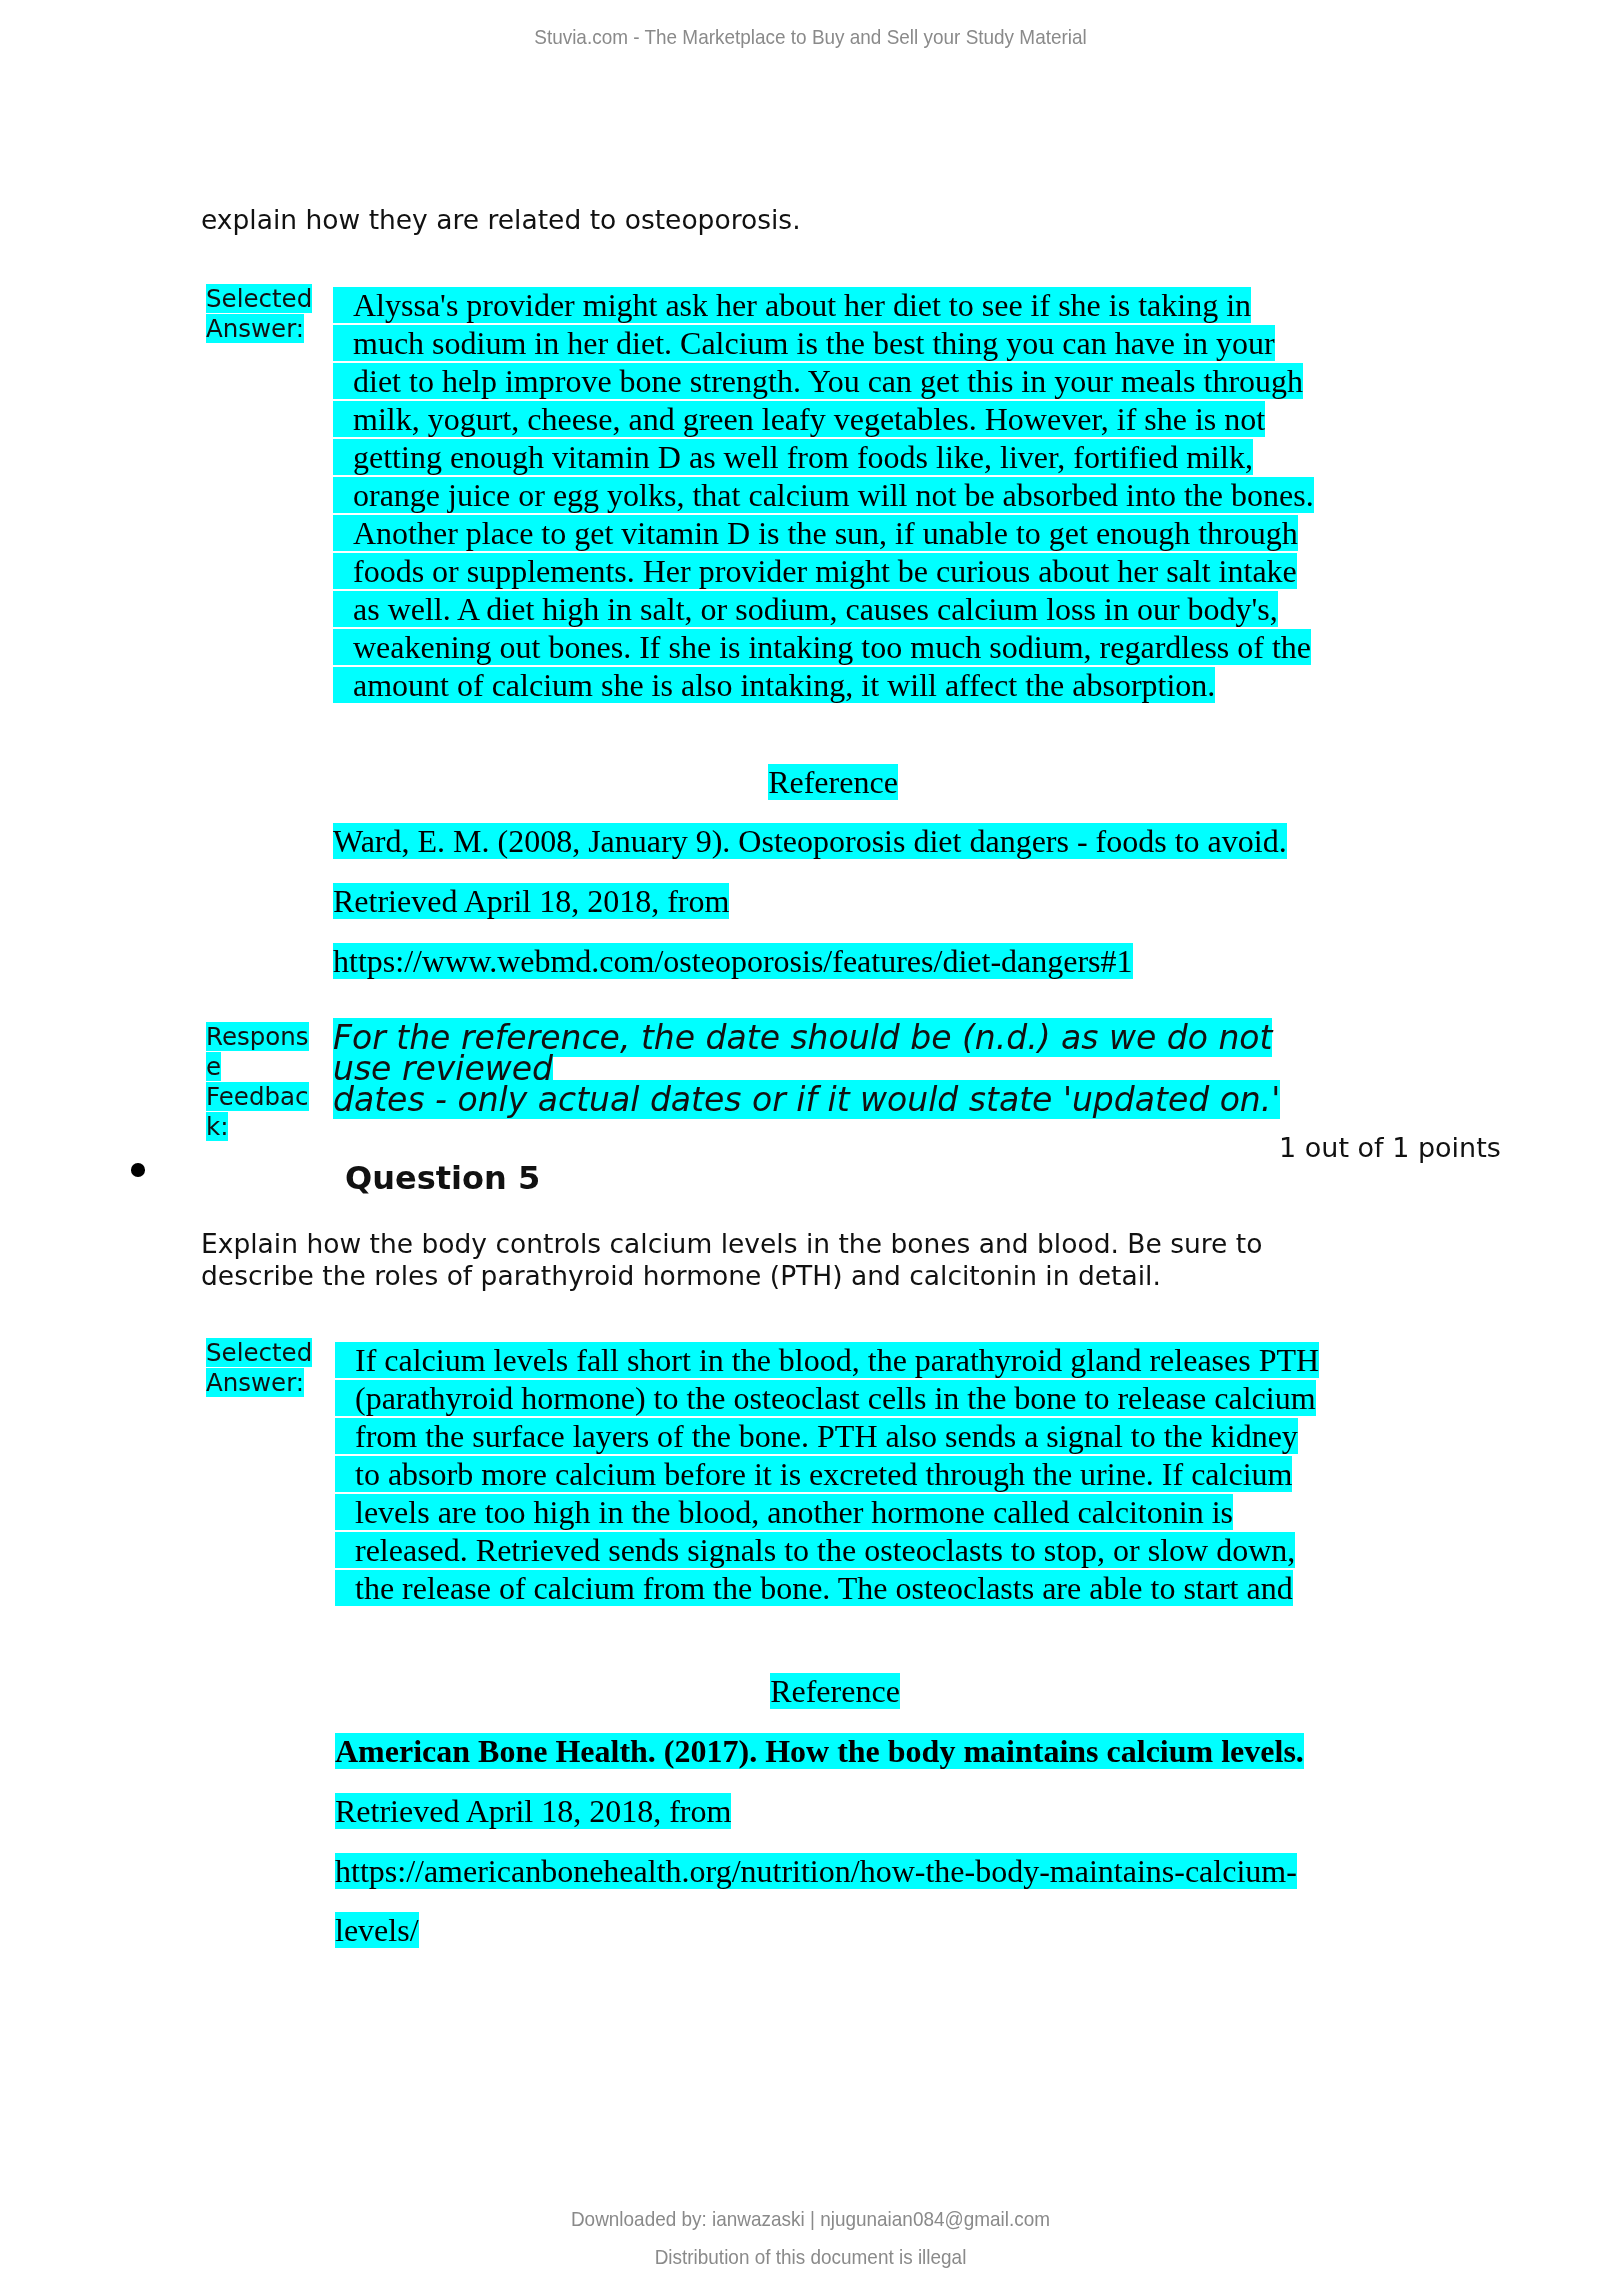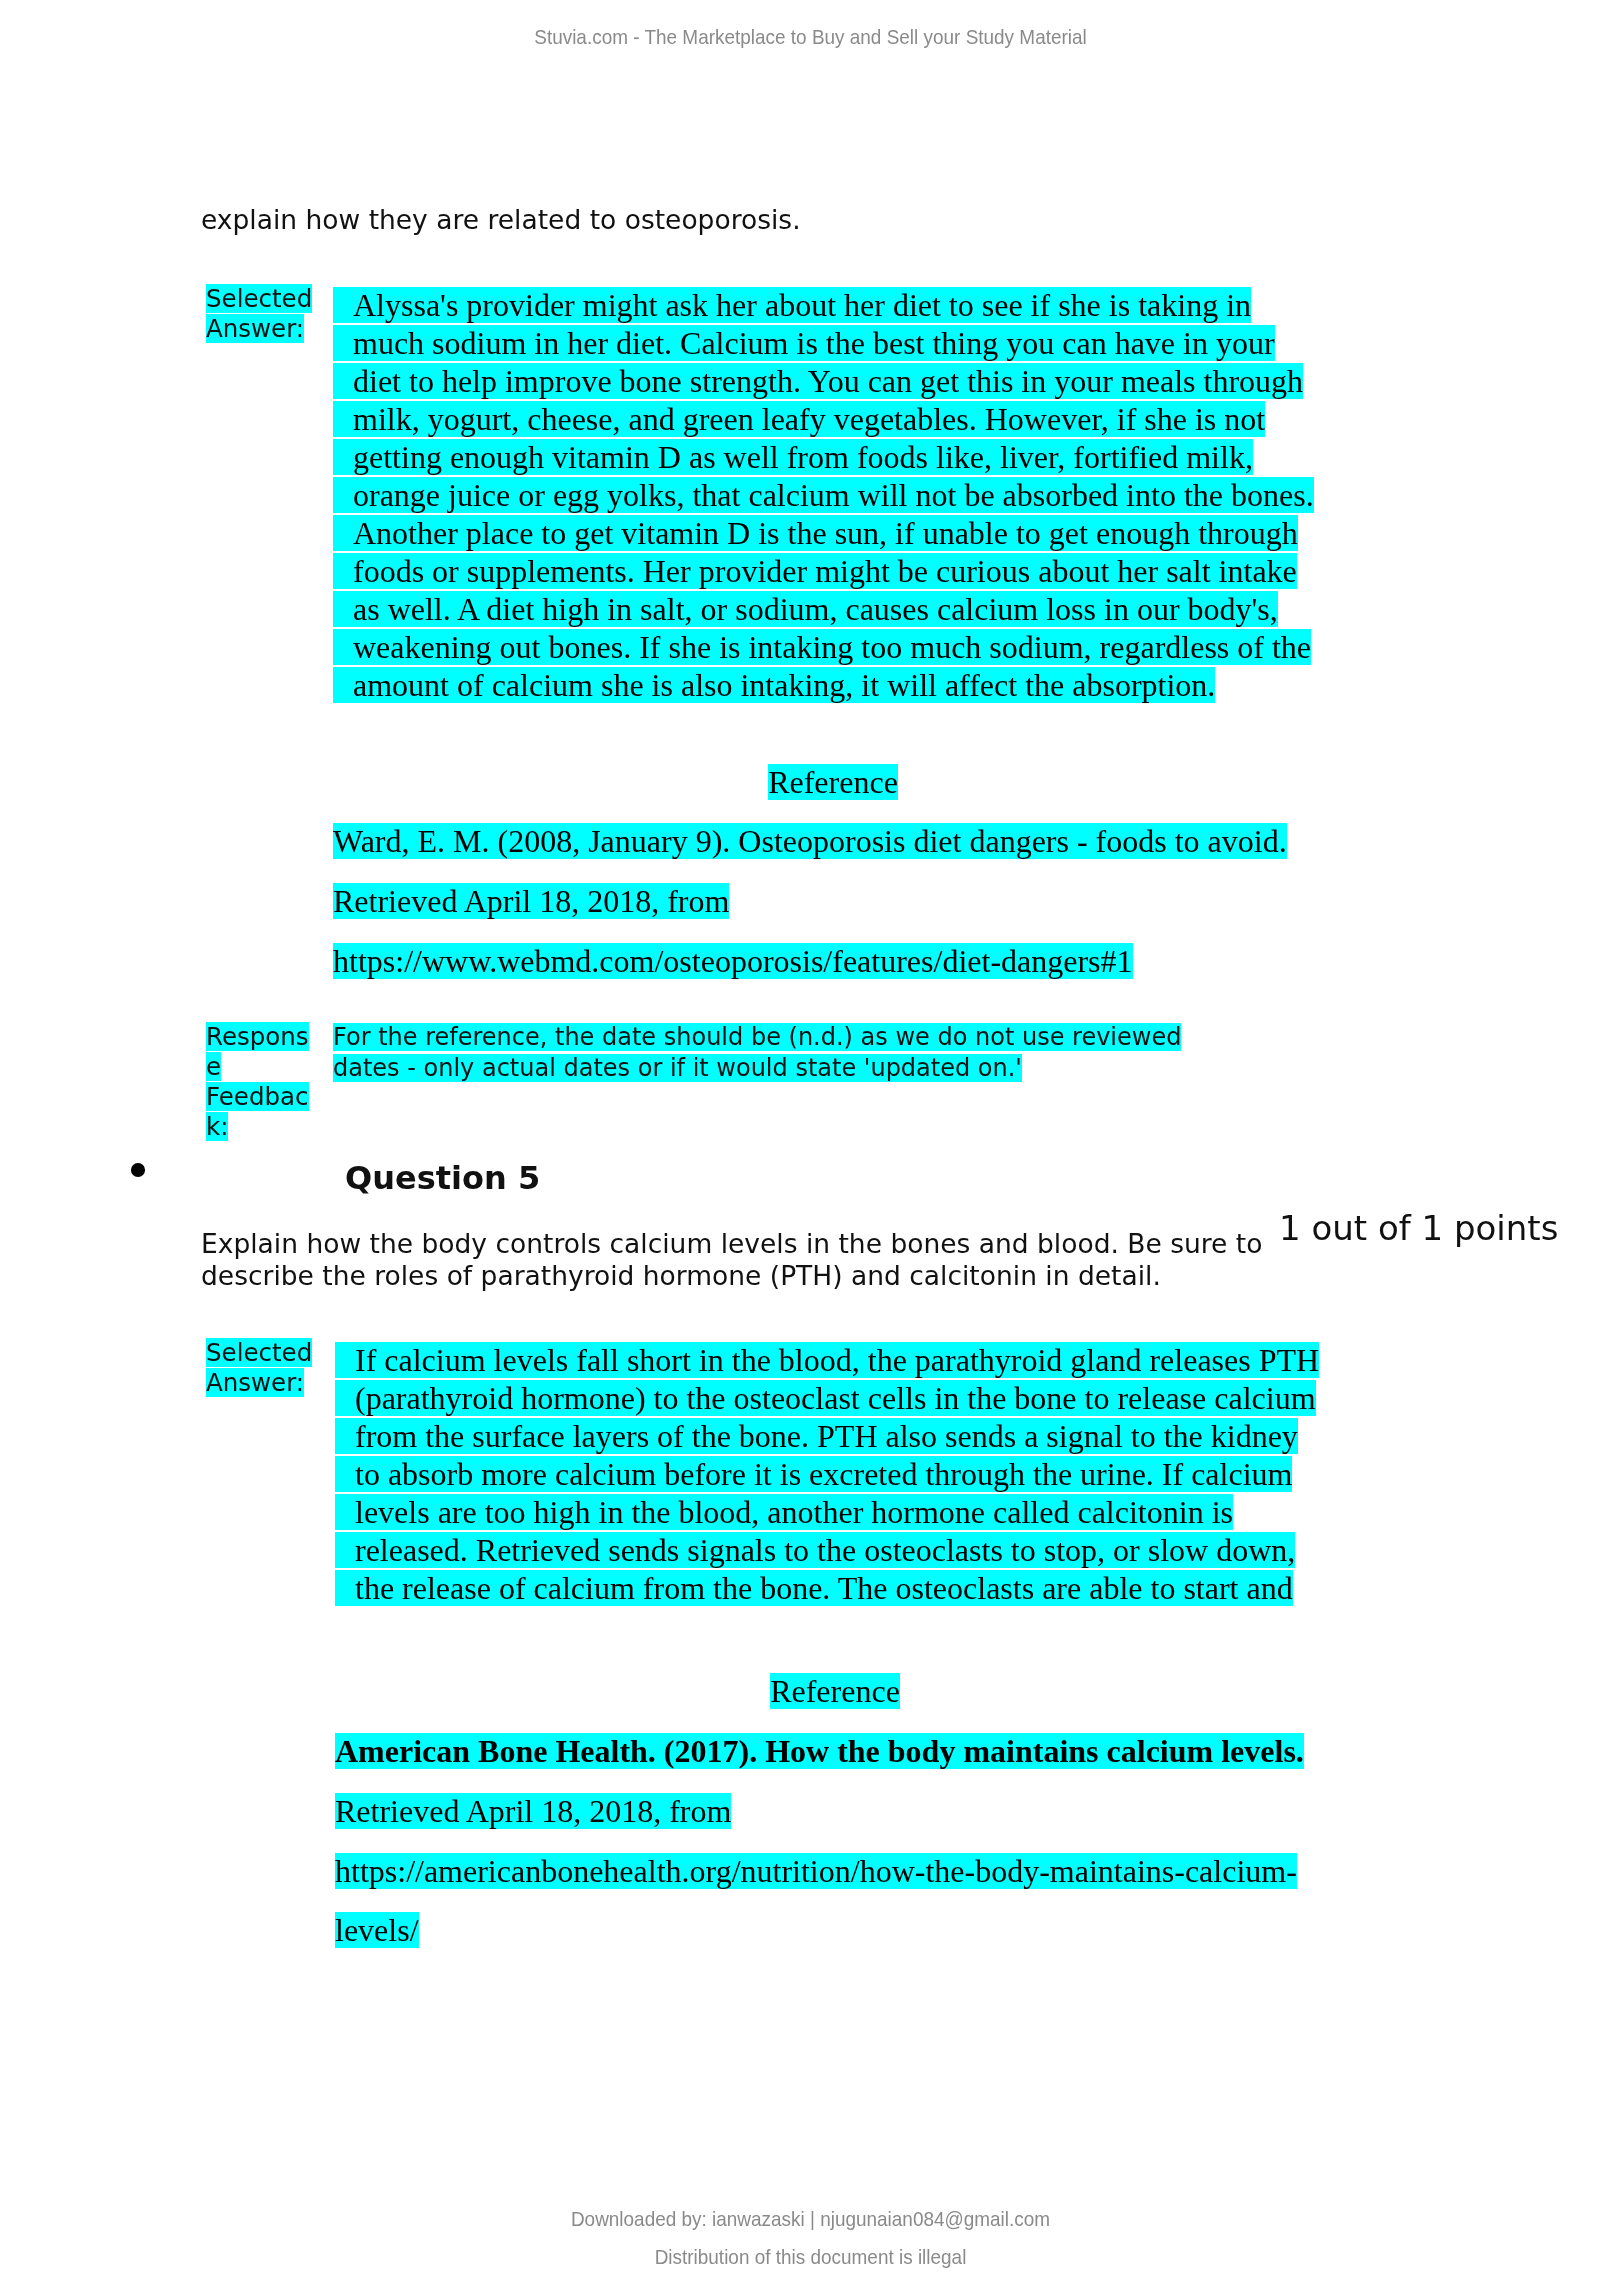--- a/index.html
+++ b/index.html
@@ -19,26 +19,26 @@
     }
     .label span { background: #00ffff; }
     .answer {
       position: absolute; left: 333px; width: 1000px;
       font-size: 32px; line-height: 38px;
     }
     .answer .para span { background: #00ffff; box-decoration-break: clone; padding-left: 20px; -webkit-box-decoration-break: clone; }
     .ref-title { text-align: center; }
     .feedback {
       position: absolute; left: 333px; width: 1000px;
-      font-size: 24px; line-height: 31px;
+      font-size: 33px; line-height: 31px; font-style: italic;
     }
     .feedback span { background: #00ffff; }
     .bullet { position: absolute; left: 131px; top: 1163px; width: 13.7px; height: 13.7px; border-radius: 50%; background: #000; }
     .q-heading { position: absolute; left: 345px; top: 1159px; font-size: 32px; font-weight: bold; }
-    .points { position: absolute; left: 1279px; top: 1208px; font-size: 34px; }
+    .points { position: absolute; left: 1279px; top: 1132px; font-size: 27px; }
   </style>
 </head>
 <body>
 
 <div class="wm" style="top:24.5px;">Stuvia.com - The Marketplace to Buy and Sell your Study Material</div>
 
 <div class="q-text sans" style="top:204px;">explain how they are related to osteoporosis.</div>
 
 <div class="label sans" style="top:284px;">
   <span>Selected</span><br>

